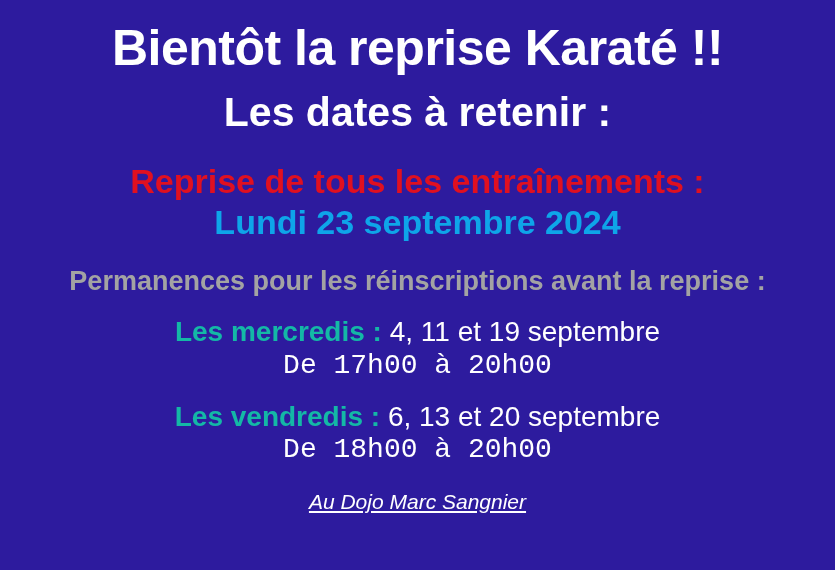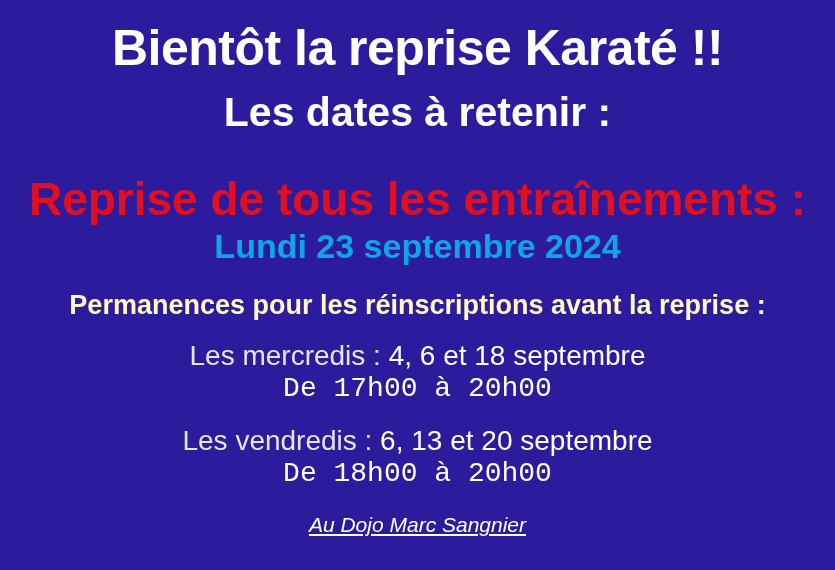--- a/index.html
+++ b/index.html
@@ -37,43 +37,43 @@
   }
   .title-2 {
     color: #ffffff;
     font-weight: bold;
     font-size: 41px;
     margin-top: 16px;
   }
   .red-1 {
     color: #e01020;
     font-weight: bold;
-    font-size: 46px;
-    margin-top: 41px;
+    font-size: 34px;
+    margin-top: 30px;
   }
   .red-2 {
     color: #0ea5e9;
     font-weight: bold;
     font-size: 34px;
     margin-top: 6px;
   }
   .yellow-head {
-    color: #fef9c3;
+    color: #a3a3a3;
     font-weight: bold;
     font-size: 27px;
     margin-top: 26px;
   }
   .day-line {
     margin-top: 22px;
     font-size: 28px;
     color: #ffffff;
   }
   .day-line .day-label {
-    color: #e5e5e5;
-    font-weight: normal;
+    color: #14b8a6;
+    font-weight: bold;
   }
   .day-line .day-dates {
     color: #ffffff;
     font-weight: normal;
   }
   .hours {
     margin-top: 4px;
     font-size: 28px;
     color: #ffffff;
     font-family: Liberation Mono, monospace;
@@ -96,21 +96,21 @@
 
   <div class="line title-2">Les dates à retenir :</div>
 
   <div class="line red-1">Reprise de tous les entraînements :</div>
 
   <div class="line red-2">Lundi 23 septembre 2024</div>
 
   <div class="line yellow-head">Permanences pour les réinscriptions avant la reprise :</div>
 
   <div class="line day-line">
-    <span class="day-label">Les mercredis :</span><span class="day-dates"> 4, 6 et 18 septembre</span>
+    <span class="day-label">Les mercredis :</span><span class="day-dates"> 4, 11 et 19 septembre</span>
   </div>
   <div class="line hours">De 17h00 à 20h00</div>
 
   <div class="line day-line">
     <span class="day-label">Les vendredis :</span><span class="day-dates"> 6, 13 et 20 septembre</span>
   </div>
   <div class="line hours">De 18h00 à 20h00</div>
 
   <div class="line venue">Au Dojo Marc Sangnier</div>
 

